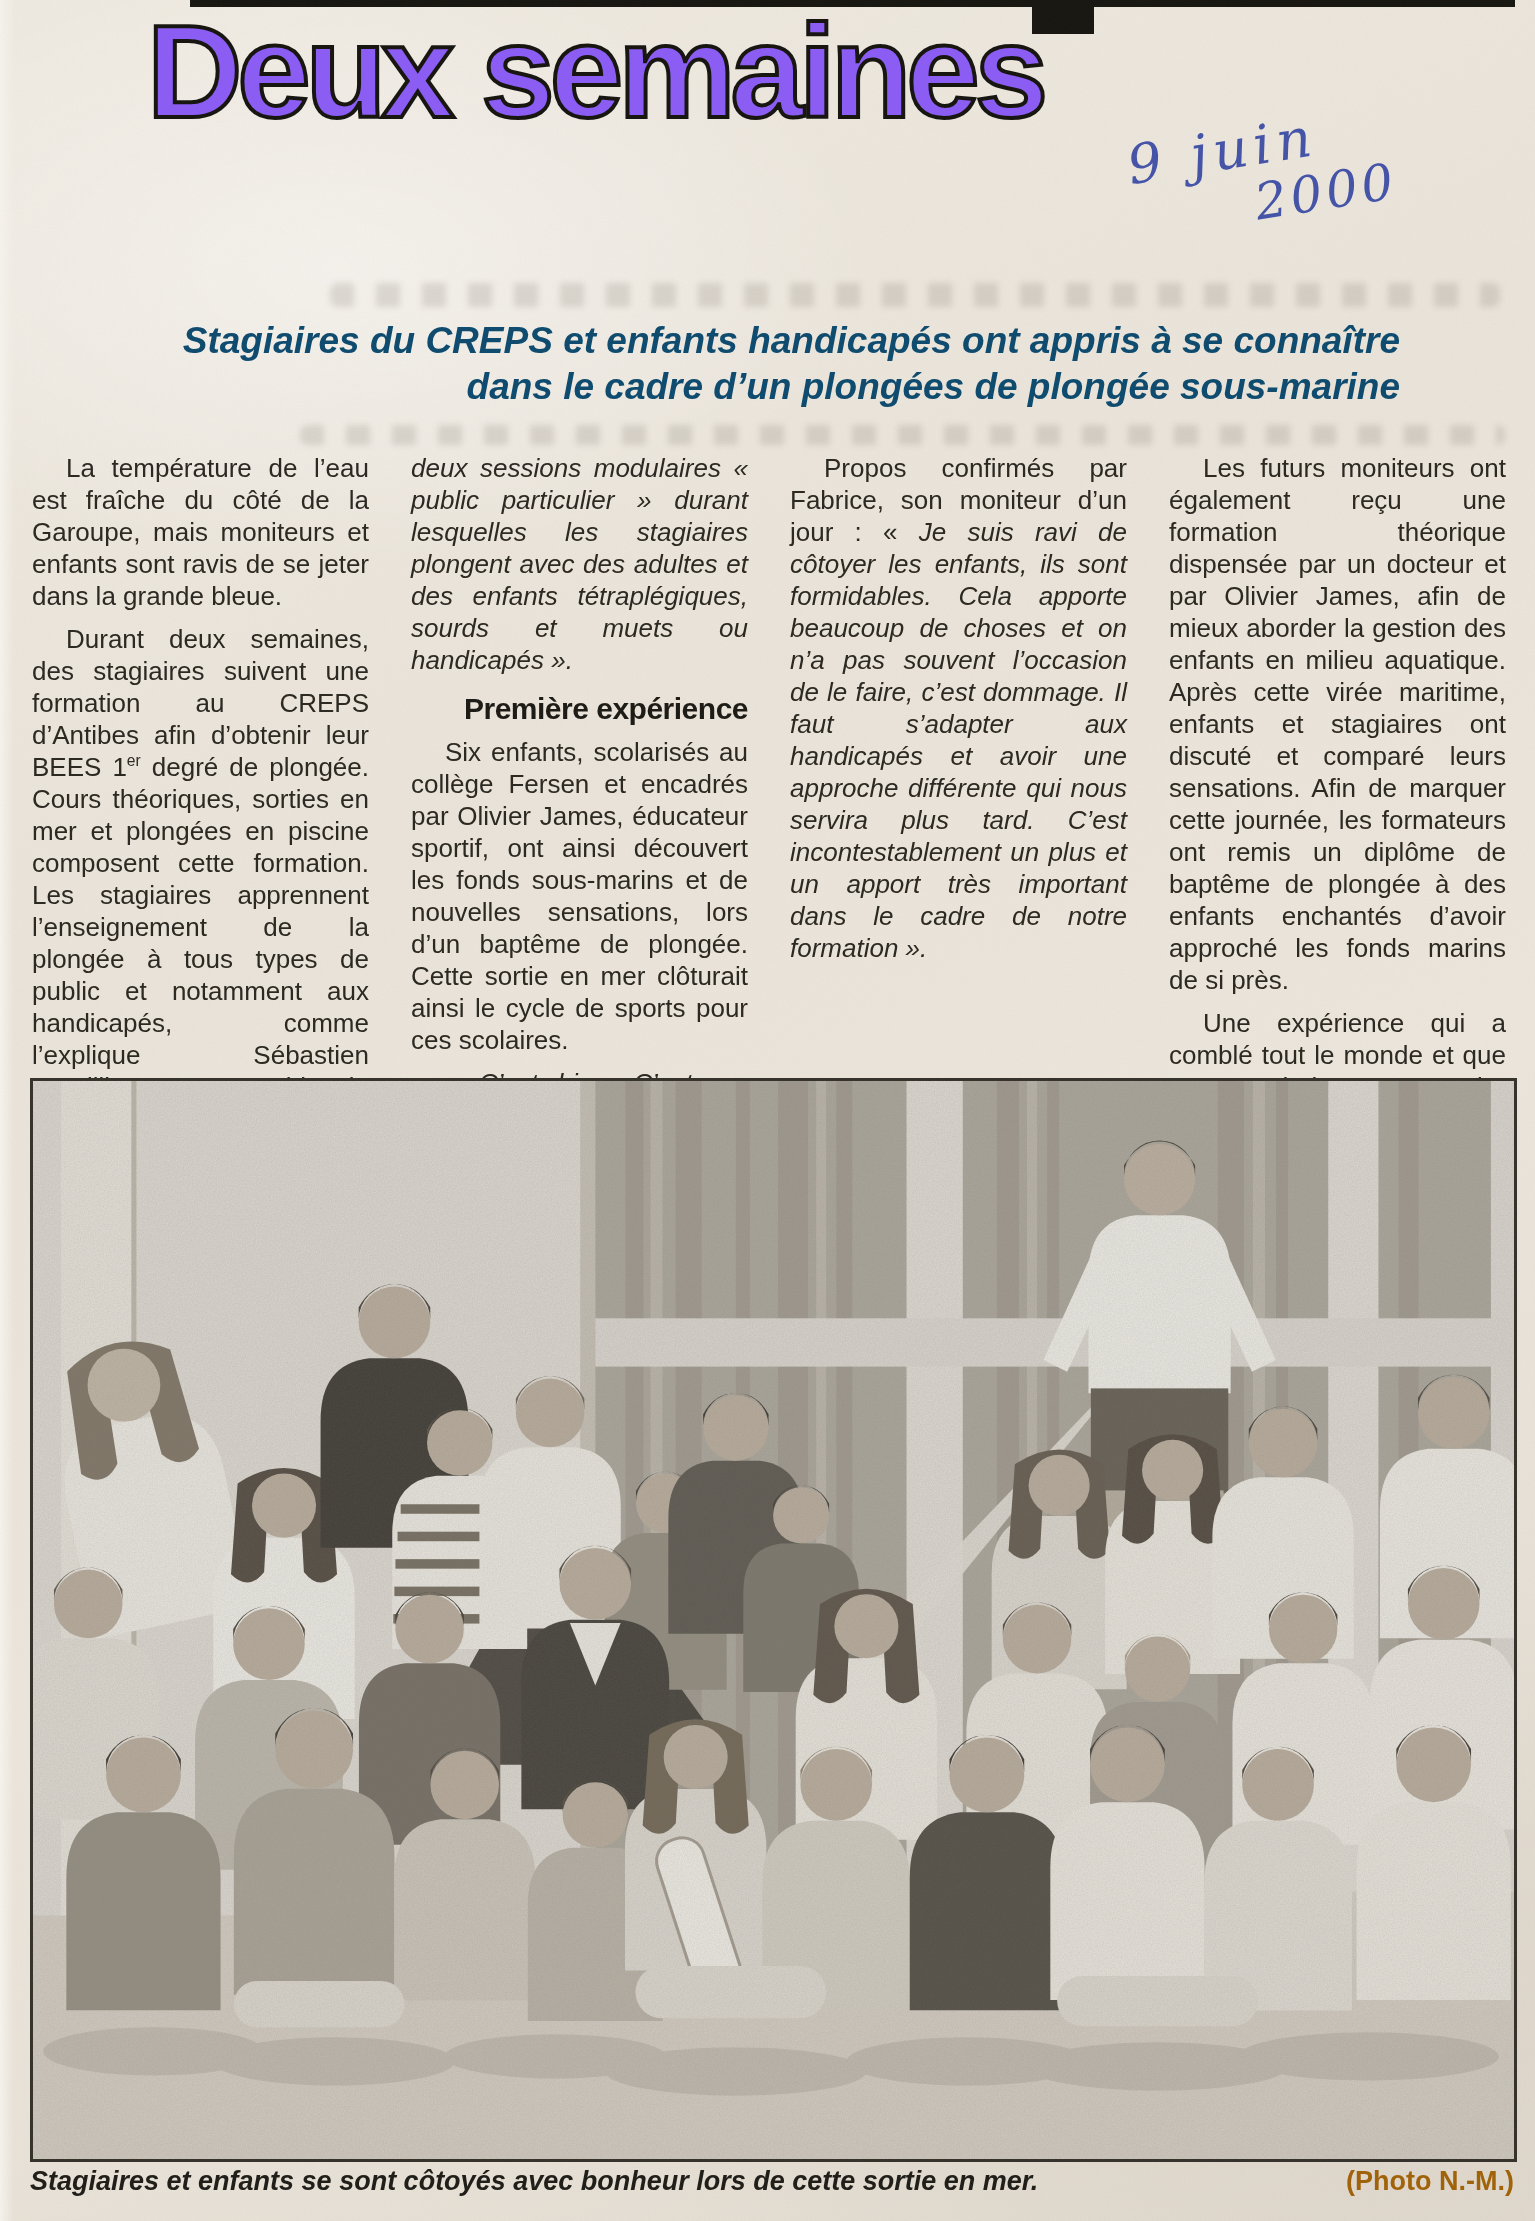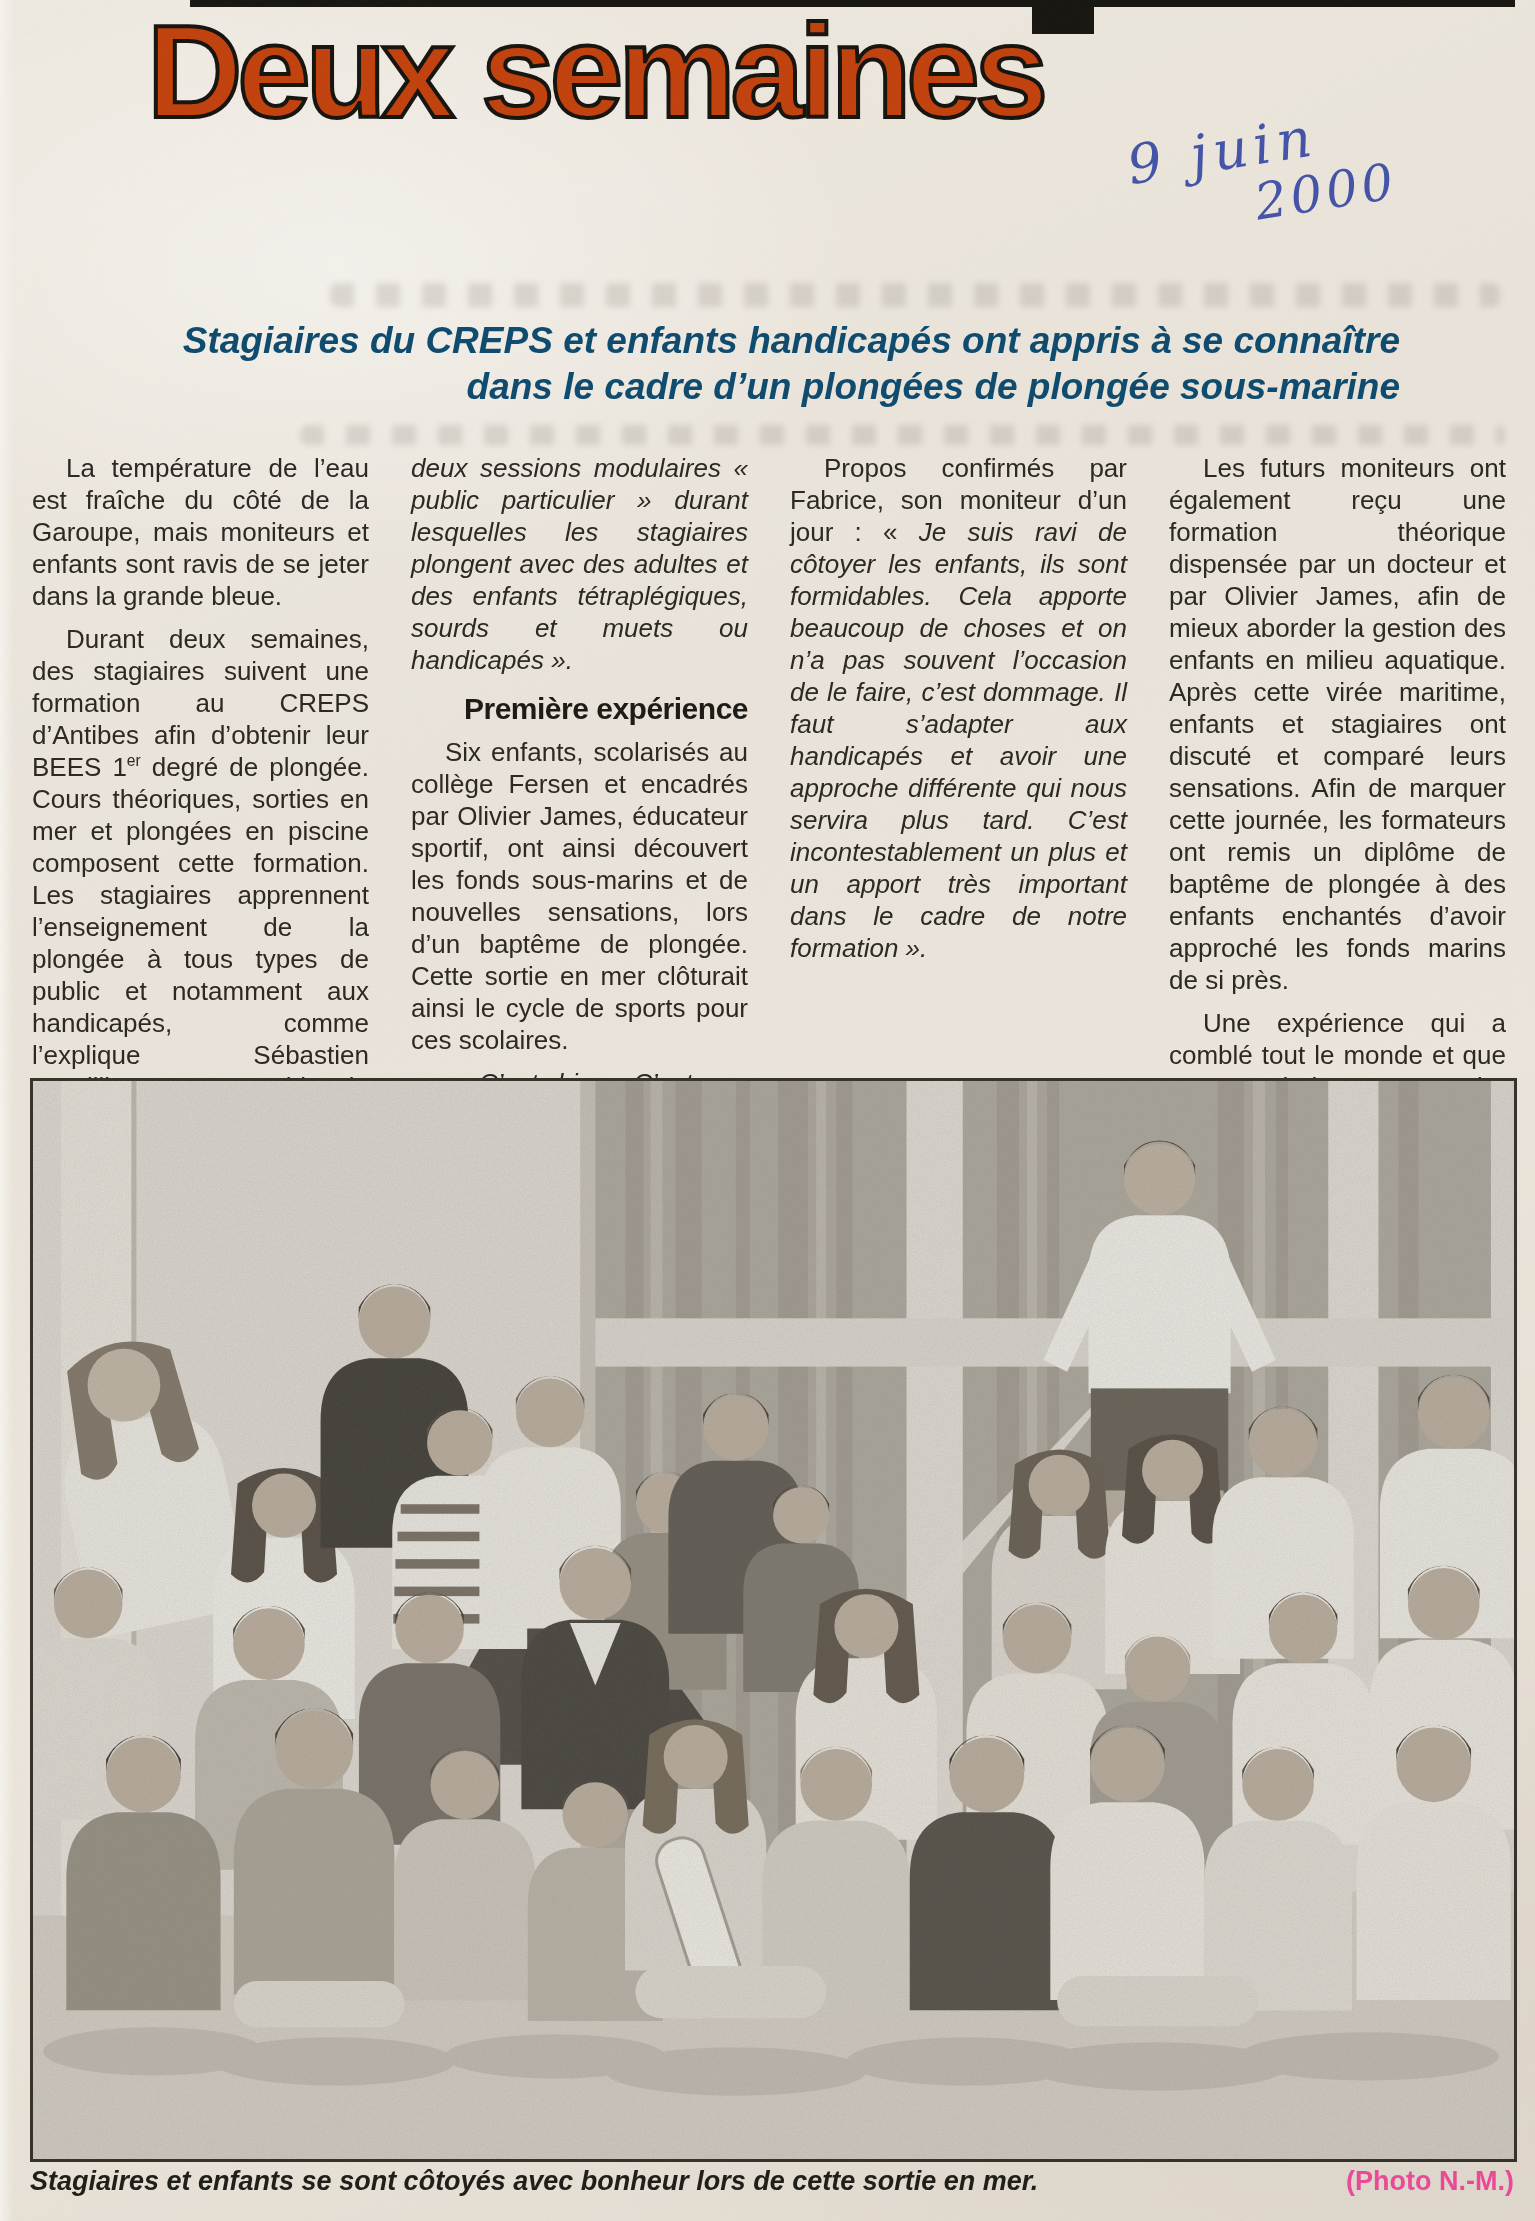--- a/index.html
+++ b/index.html
@@ -8,21 +8,21 @@
     background:
       radial-gradient(ellipse 900px 500px at 22% 12%, rgba(255,255,255,.45), rgba(255,255,255,0) 60%),
       radial-gradient(ellipse 1200px 700px at 85% 90%, rgba(190,175,160,.18), rgba(190,175,160,0) 65%),
       linear-gradient(155deg,#f0ebe2 0%,#eae4da 35%,#ece6dc 60%,#e3dcd1 100%);
     font-family:"Liberation Sans",sans-serif;color:#26231e;
   }
   .abs{position:absolute;}
   .strip{background:#17150f;}
   .edge-left{left:0;top:0;width:14px;height:2221px;background:linear-gradient(90deg,#f7f4ee,rgba(247,244,238,0));}
   
-  .headline{left:120px;top:8px;width:950px;text-align:center;color:#c2410c;
+  .headline{left:120px;top:8px;width:950px;text-align:center;color:#8b5cf6;
     font-weight:bold;letter-spacing:-5px;line-height:128px;font-size:132px;
     -webkit-text-stroke:4px #15130e;}
   .headline .l2{letter-spacing:-4px;}
   
   .note{left:1130px;top:108px;width:360px;transform:rotate(-9deg);
     font-family:"DejaVu Serif",serif;font-style:italic;color:#4353a8;line-height:1.1;}
   .note .n1{font-size:54px;letter-spacing:6px;}
   .note .n2{font-size:50px;margin-left:120px;letter-spacing:4px;}
   
   .subtitle{left:70px;top:318px;width:1330px;text-align:right;
@@ -37,21 +37,21 @@
   .col p.indent{text-indent:34px;}
   .col h2{font-size:30px;line-height:34px;margin:16px 0 10px 0;color:#1b1914;text-align:right;letter-spacing:-.5px;}
   .col .it{font-style:italic;}
   .col sup{font-size:60%;line-height:0;}
   
   .photo-frame{left:30px;top:1078px;width:1481px;height:1078px;border:3px solid #34312b;background:#d3cec5;}
   .photo-frame svg{display:block;width:100%;height:100%;}
   
   .caption-row{left:30px;top:2166px;width:1484px;display:flex;justify-content:space-between;align-items:center;}
   .caption{font-weight:bold;font-style:italic;font-size:27px;color:#1e1c17;}
-  .credit{font-weight:bold;font-size:27px;color:#ec4899;}
+  .credit{font-weight:bold;font-size:27px;color:#a16207;}
   .grain-overlay{left:0;top:0;width:1535px;height:2221px;pointer-events:none;opacity:.10;}
 </style>
 </head>
 <body>
 
 <div class="abs edge-left"></div>
 
 <div class="abs strip" style="left:190px;top:0;width:1325px;height:7px;"></div>
 <div class="abs strip" style="left:1032px;top:0;width:62px;height:34px;"></div>
 

